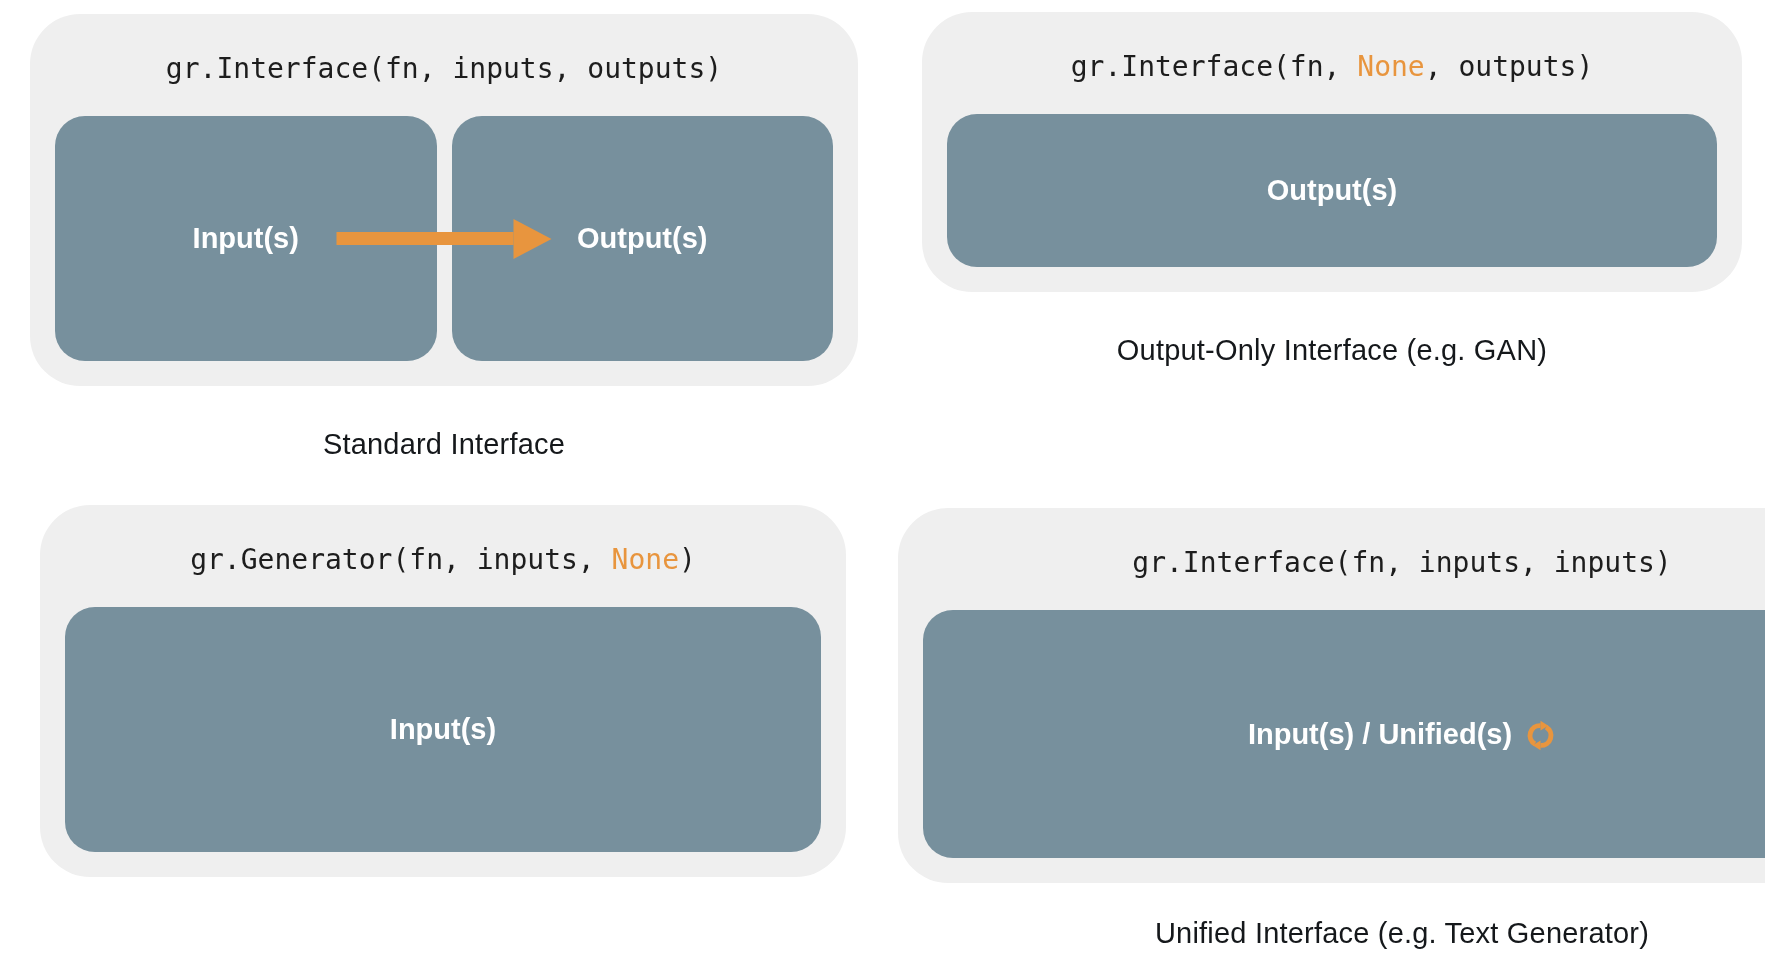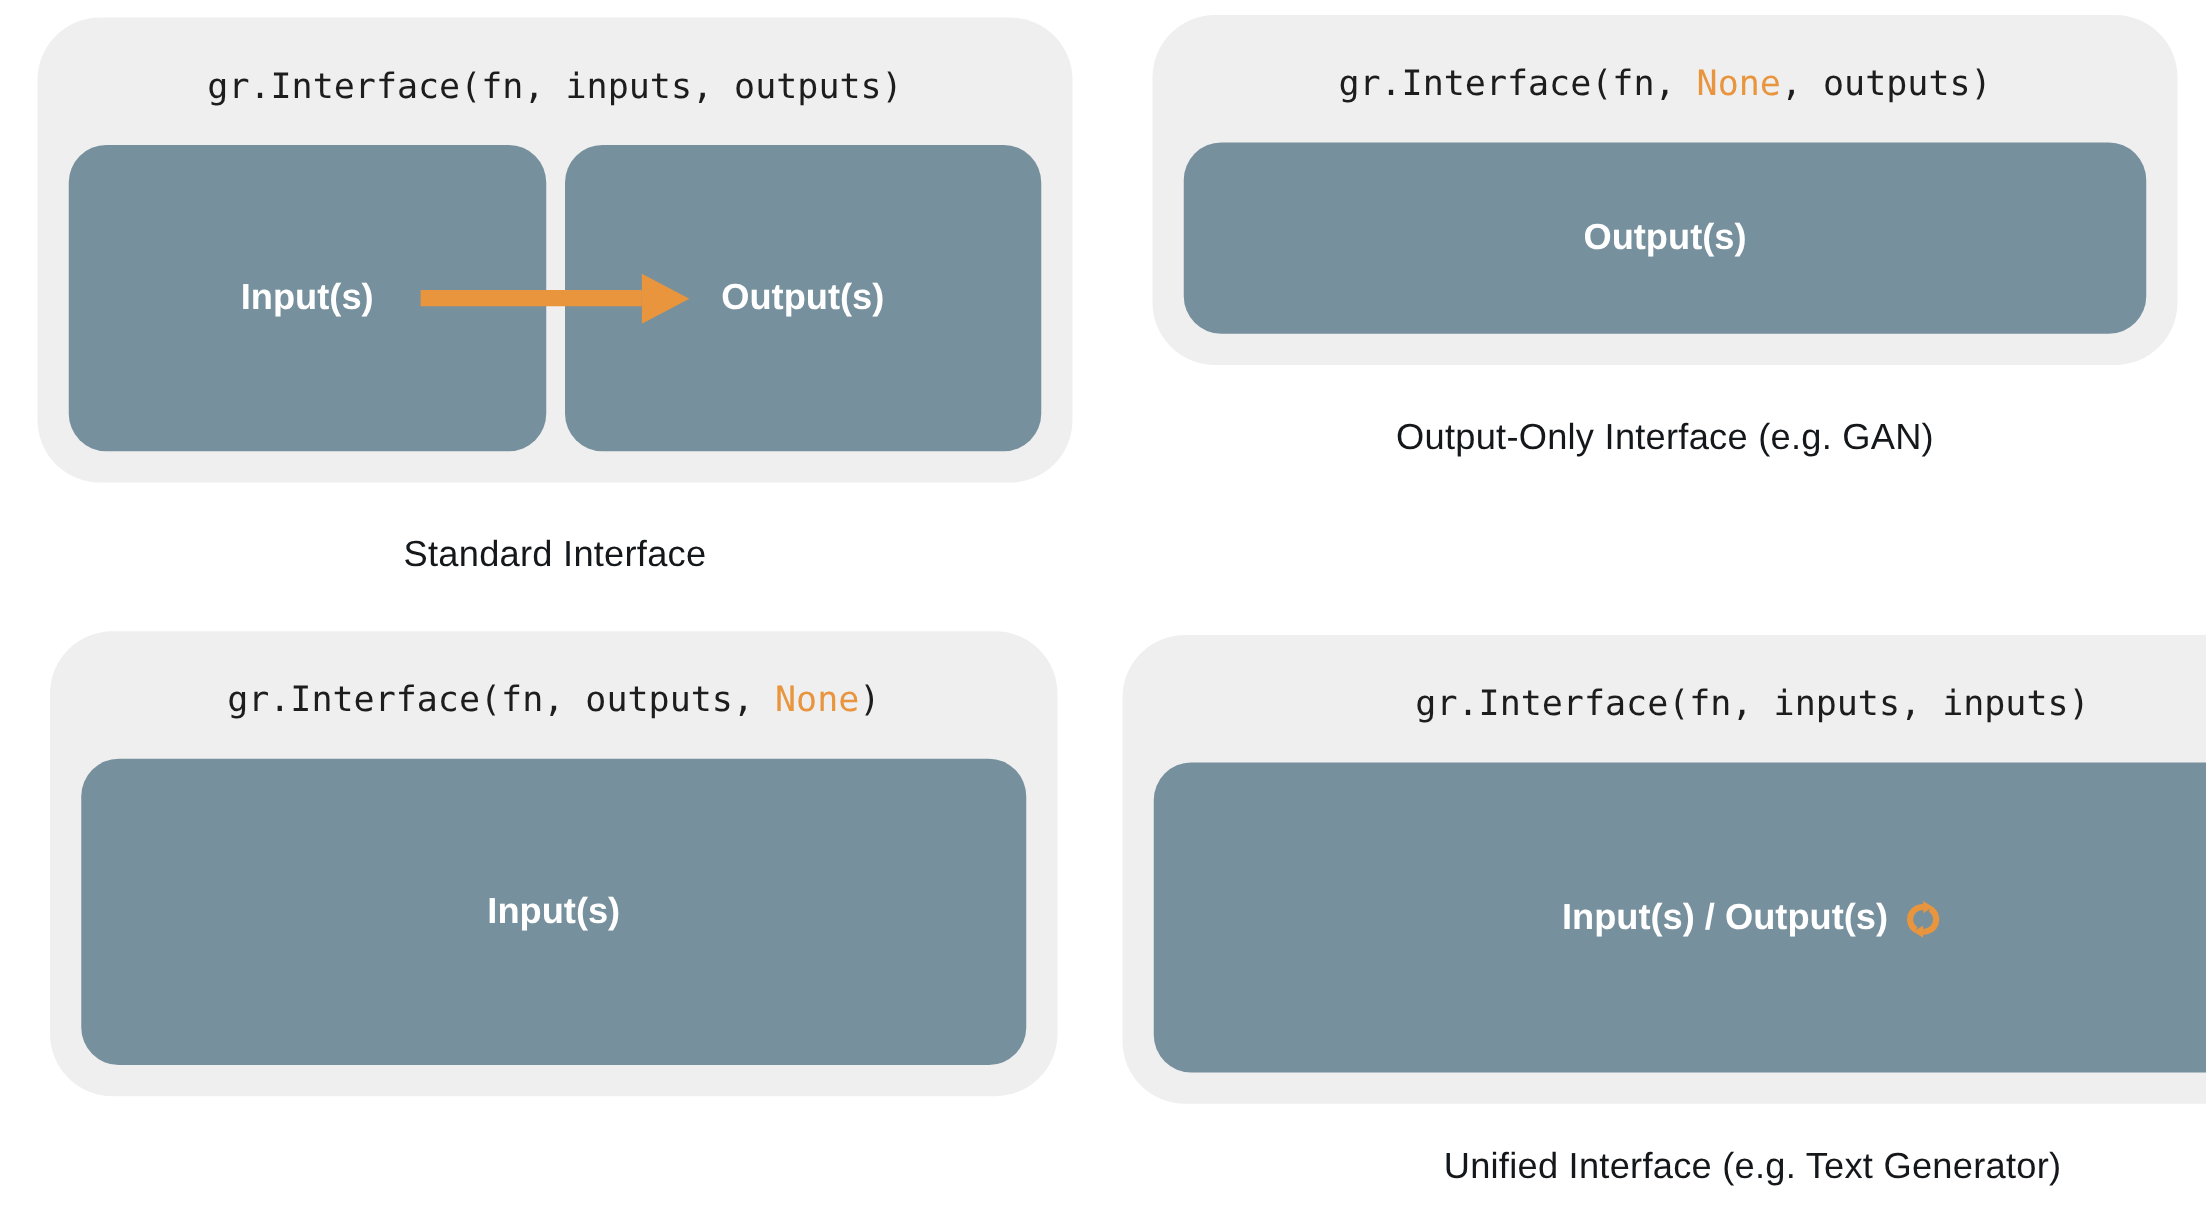--- a/index.html
+++ b/index.html
@@ -113,35 +113,35 @@
         <div class="box">
           <span>Output(s)</span>
         </div>
       </div>
     </div>
     <div class="caption">Output-Only Interface (e.g. GAN)</div>
   </section>
 
   <section class="cell" id="cell-input-only">
     <div class="panel">
-      <div class="code"><span>gr.Interface(fn, outputs, </span><span class="hl">None</span><span>)</span></div>
+      <div class="code"><span>gr.Generator(fn, inputs, </span><span class="hl">None</span><span>)</span></div>
       <div class="boxes">
         <div class="box">
           <span>Input(s)</span>
         </div>
       </div>
     </div>
   </section>
 
   <section class="cell" id="cell-unified">
     <div class="panel">
       <div class="code"><span>gr.Interface(fn, inputs, inputs)</span><span class="hl"></span><span></span></div>
       <div class="boxes">
         <div class="box">
-          <span>Input(s) / Output(s)</span>
+          <span>Input(s) / Unified(s)</span>
           <svg class="sync-svg" width="31" height="31" viewBox="0 0 44 44" aria-hidden="true">
             <path d="M 14 34 A 14 14 0 0 1 22 8" stroke="#E8953E" stroke-width="7" fill="none"></path>
             <polygon points="22,1 22,15 33,8" fill="#E8953E"></polygon>
             <path d="M 30 10 A 14 14 0 0 1 22 36" stroke="#E8953E" stroke-width="7" fill="none"></path>
             <polygon points="22,29 22,43 11,36" fill="#E8953E"></polygon>
           </svg>
         </div>
       </div>
     </div>
     <div class="caption">Unified Interface (e.g. Text Generator)</div>

